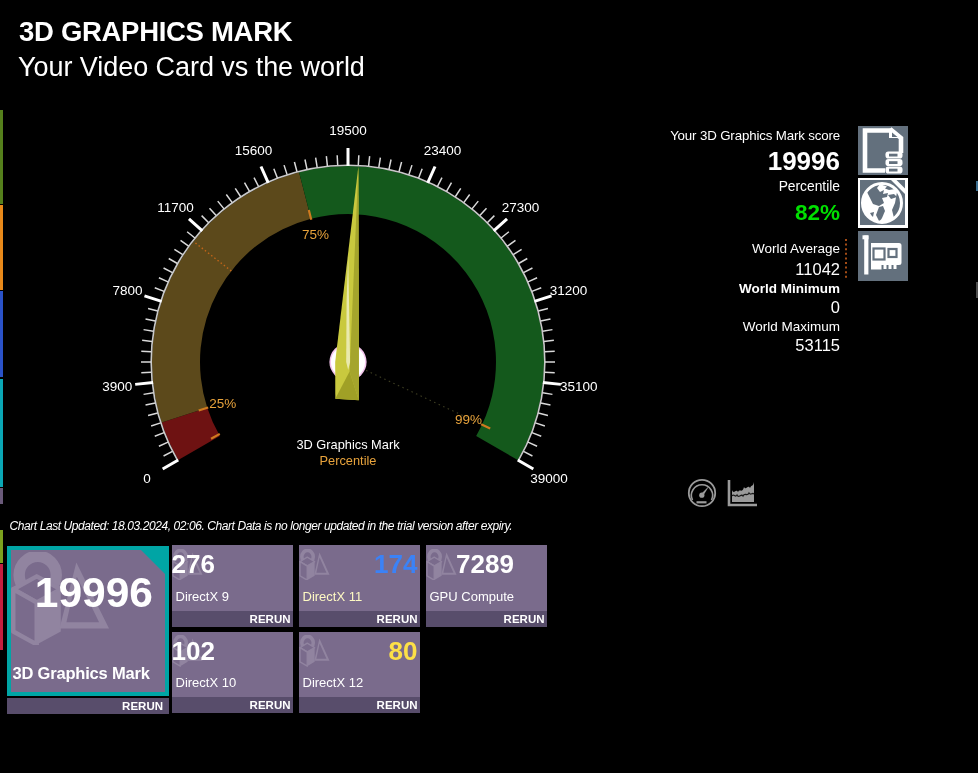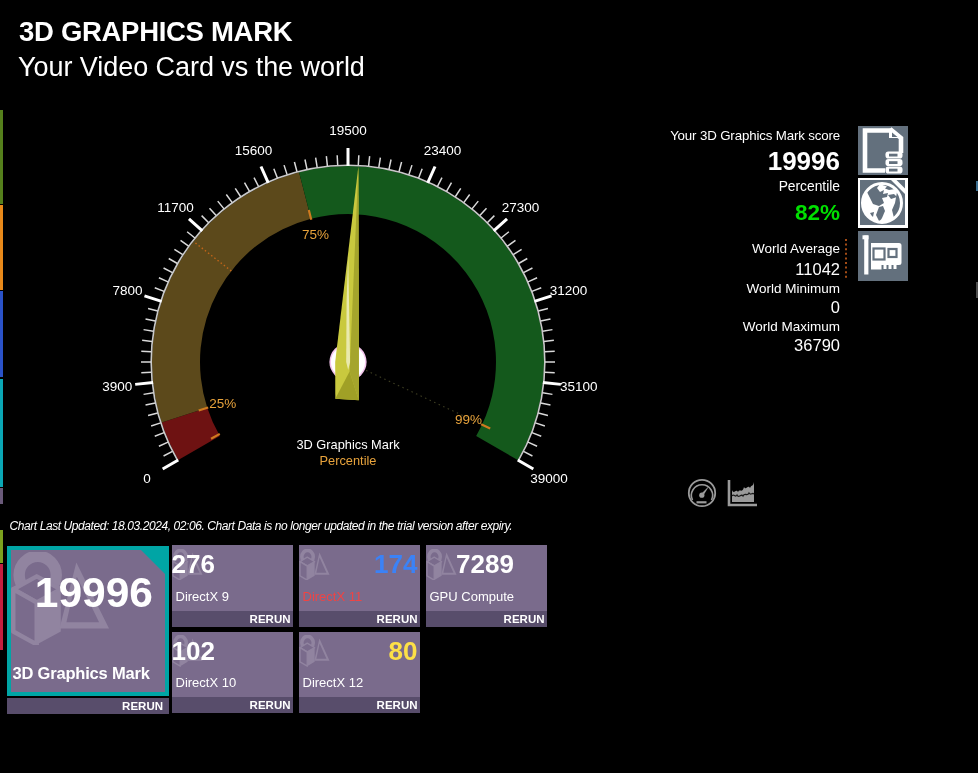--- a/index.html
+++ b/index.html
@@ -53,24 +53,24 @@
     <polygon points="358.4,166.3 349.6,371.5 358.8,400.2 358.9,362" fill="#a5a52c"></polygon>
     <polygon points="335.3,398.8 358.8,400.2 349.6,371.5" fill="#a0a026"></polygon>
     <polygon points="348.2,255 350.1,362 348.2,370 346.2,362 346.6,300" fill="#eeeebf" opacity="0.85"></polygon>
   </svg>
 <div style="position:absolute;right:138px;top:127.5px;font-size:13.3px;font-weight:normal;color:#fff;letter-spacing:-0.15px;white-space:nowrap">Your 3D Graphics Mark score</div>
 <div style="position:absolute;right:138px;top:145.5px;font-size:26px;font-weight:bold;color:#fff;white-space:nowrap">19996</div>
 <div style="position:absolute;right:138px;top:178.5px;font-size:13.8px;font-weight:normal;color:#fff;white-space:nowrap">Percentile</div>
 <div style="position:absolute;right:138px;top:199.5px;font-size:22.5px;font-weight:bold;color:#00e000;white-space:nowrap">82%</div>
 <div style="position:absolute;right:138px;top:241px;font-size:13.5px;font-weight:normal;color:#fff;white-space:nowrap">World Average</div>
 <div style="position:absolute;right:138px;top:259.5px;font-size:16.5px;font-weight:normal;color:#fff;white-space:nowrap">11042</div>
-<div style="position:absolute;right:138px;top:281px;font-size:13.5px;font-weight:normal;color:#fff;white-space:nowrap">World Minimum</div>
+<div style="position:absolute;right:138px;top:281px;font-size:13.5px;font-weight:bold;color:#fff;white-space:nowrap">World Minimum</div>
 <div style="position:absolute;right:138px;top:297.5px;font-size:16.5px;font-weight:normal;color:#fff;white-space:nowrap">0</div>
 <div style="position:absolute;right:138px;top:318.5px;font-size:13.5px;font-weight:normal;color:#fff;white-space:nowrap">World Maximum</div>
-<div style="position:absolute;right:138px;top:335.5px;font-size:16.5px;font-weight:normal;color:#fff;white-space:nowrap">36790</div>
+<div style="position:absolute;right:138px;top:335.5px;font-size:16.5px;font-weight:normal;color:#fff;white-space:nowrap">53115</div>
 <svg style="position:absolute;left:844px;top:239px" width="4" height="41">
     <line x1="2" y1="0" x2="2" y2="41" stroke="#c05a1a" stroke-width="1.7" stroke-dasharray="2,2.6"></line>
   </svg>
 <div style="position:absolute;left:858px;top:126px;width:50px;height:49px;background:#63707D"><svg width="50" height="49" viewBox="0 0 50 49">
 <path d="M33,4.5 L7,4.5 L7,44.5 L27,44.5" fill="none" stroke="#fff" stroke-width="4.6"></path>
 <path d="M32,3 L43,12 L43,27" fill="none" stroke="#fff" stroke-width="4.6"></path>
 <polygon points="31,2.5 43,12 31,12" fill="#fff"></polygon>
 <polygon points="34,6.5 39.5,11 34,11" fill="#63707D"></polygon>
 <g fill="#fff">
 <rect x="27.5" y="25.5" width="17" height="7" rx="2.8"></rect>
@@ -141,21 +141,21 @@
     <use href="#ghost"></use>
   </svg>
 <div style="position:absolute;left:171.5px;top:549px;width:119.0px;text-align:left;font-size:26px;font-weight:bold;color:#fff">276</div>
 <div style="position:absolute;left:175.5px;top:588.5px;font-size:13px;color:#fff">DirectX 9</div>
 <div style="position:absolute;left:171.5px;top:610.5px;width:121.5px;height:16.3px;background:#584d6b;text-align:right;font-size:11.5px;font-weight:bold;color:#fff;line-height:16.3px;padding-right:2.5px;box-sizing:border-box">RERUN</div>
 <div style="position:absolute;left:298.5px;top:545px;width:121.5px;height:65.5px;background:#7a6b8c"></div>
 <svg width="30.5" height="31.5" viewBox="0 0 100 94" preserveAspectRatio="none" style="position:absolute;left:299.0px;top:548.5px;overflow:hidden">
     <use href="#ghost"></use>
   </svg>
 <div style="position:absolute;left:298.5px;top:549px;width:119.0px;text-align:right;font-size:26px;font-weight:bold;color:#3b82f6">174</div>
-<div style="position:absolute;left:302.5px;top:588.5px;font-size:13px;color:#ef4444">DirectX 11</div>
+<div style="position:absolute;left:302.5px;top:588.5px;font-size:13px;color:#fef9c3">DirectX 11</div>
 <div style="position:absolute;left:298.5px;top:610.5px;width:121.5px;height:16.3px;background:#584d6b;text-align:right;font-size:11.5px;font-weight:bold;color:#fff;line-height:16.3px;padding-right:2.5px;box-sizing:border-box">RERUN</div>
 <div style="position:absolute;left:425.5px;top:545px;width:121.5px;height:65.5px;background:#7a6b8c"></div>
 <svg width="30.5" height="31.5" viewBox="0 0 100 94" preserveAspectRatio="none" style="position:absolute;left:426.0px;top:548.5px;overflow:hidden">
     <use href="#ghost"></use>
   </svg>
 <div style="position:absolute;left:425.5px;top:549px;width:119.0px;text-align:center;font-size:26px;font-weight:bold;color:#fff">7289</div>
 <div style="position:absolute;left:429.5px;top:588.5px;font-size:13px;color:#fff">GPU Compute</div>
 <div style="position:absolute;left:425.5px;top:610.5px;width:121.5px;height:16.3px;background:#584d6b;text-align:right;font-size:11.5px;font-weight:bold;color:#fff;line-height:16.3px;padding-right:2.5px;box-sizing:border-box">RERUN</div>
 <div style="position:absolute;left:171.5px;top:631.5px;width:121.5px;height:65.5px;background:#7a6b8c"></div>
 <svg width="30.5" height="31.5" viewBox="0 0 100 94" preserveAspectRatio="none" style="position:absolute;left:172.0px;top:635.0px;overflow:hidden">

